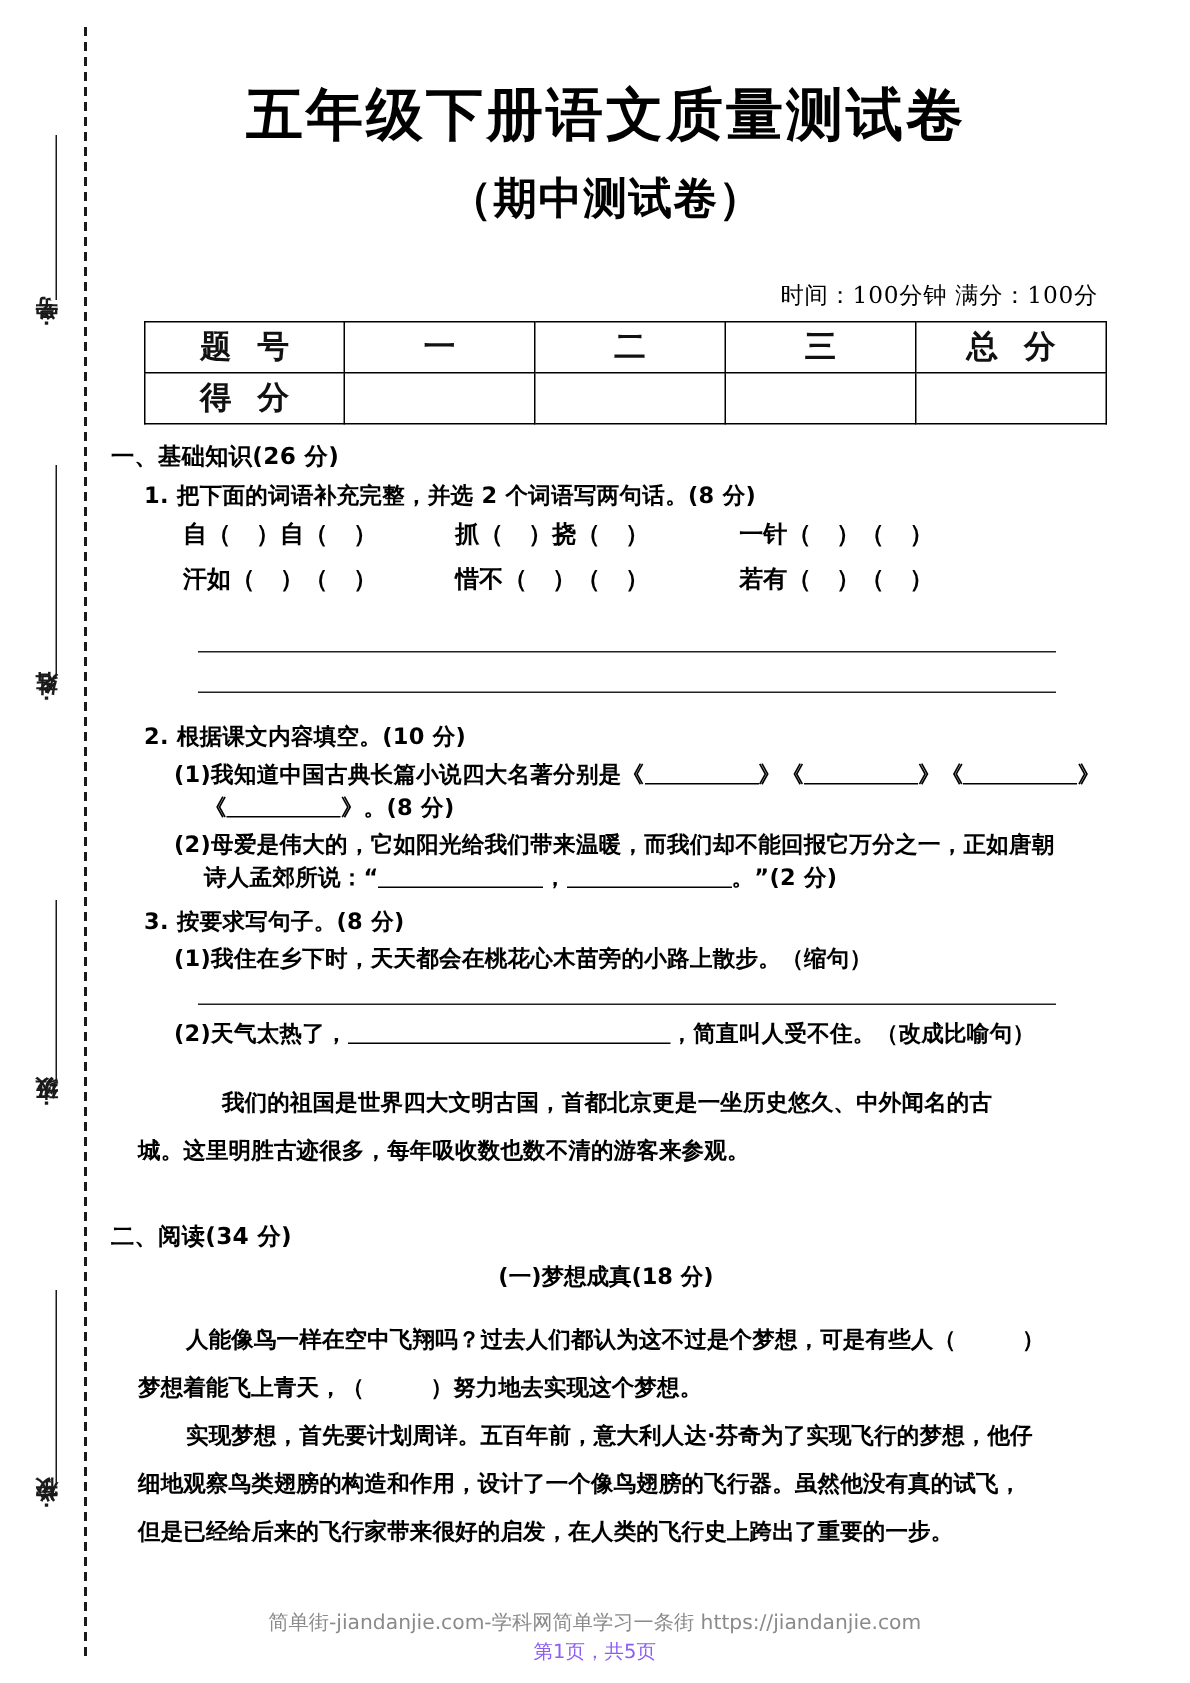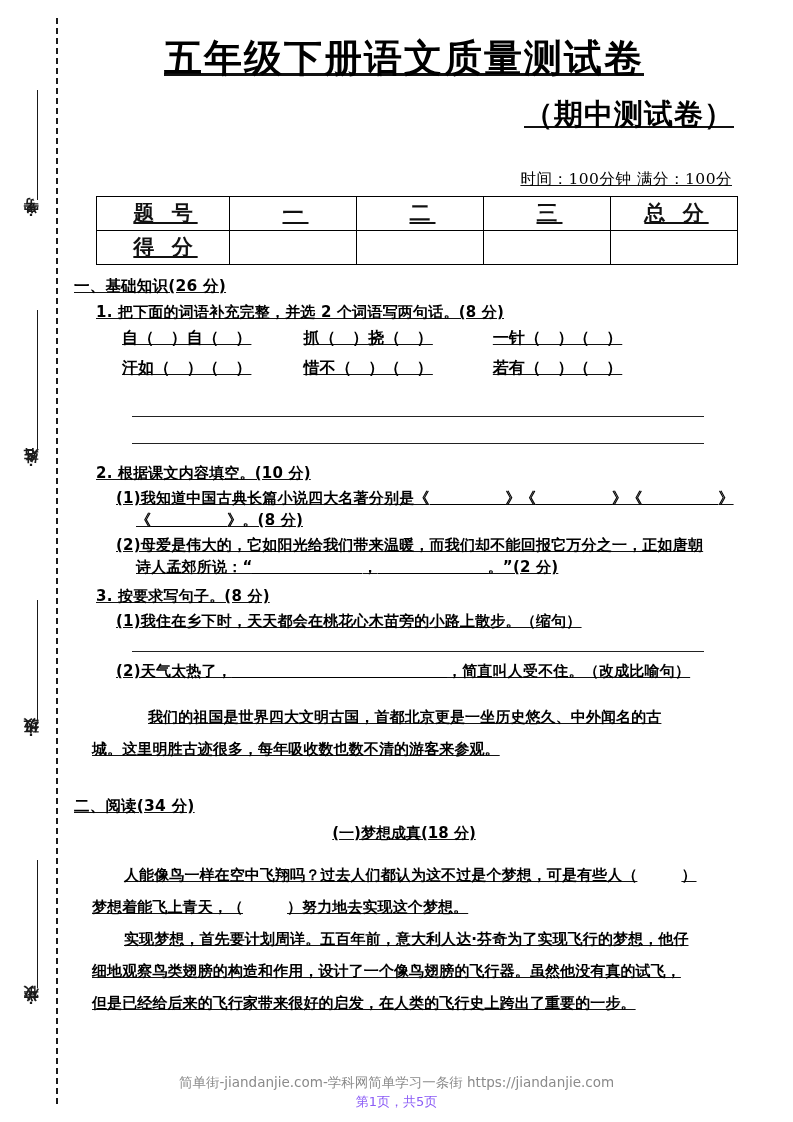--- a/index.html
+++ b/index.html
@@ -53,38 +53,37 @@
     white-space: nowrap;
     font-family: "DejaVu Sans", "Liberation Sans", sans-serif;
     font-weight: 600;
     color: #1a1a1a;
   }
 
   
   .page {
     position: absolute;
     left: 74px;
-    top: 0;
+    top: 18px;
     width: 660px;
     height: 890px;
-    text-decoration: underline;
   }
 
   .title-main {
     text-align: center;
     font-size: 38px;
     font-weight: 700;
     letter-spacing: 2px;
     margin-top: 36px;
     line-height: 1.18;
     font-family: "DejaVu Serif", "Liberation Serif", serif;
     color: #000;
   }
   .title-sub {
-    text-align: right;
+    text-align: center;
     font-size: 29px;
     font-weight: 700;
     letter-spacing: 1px;
     margin-top: 14px;
     font-family: "DejaVu Serif", "Liberation Serif", serif;
     color: #000;
   }
 
   .meta-line {
     text-align: right;

